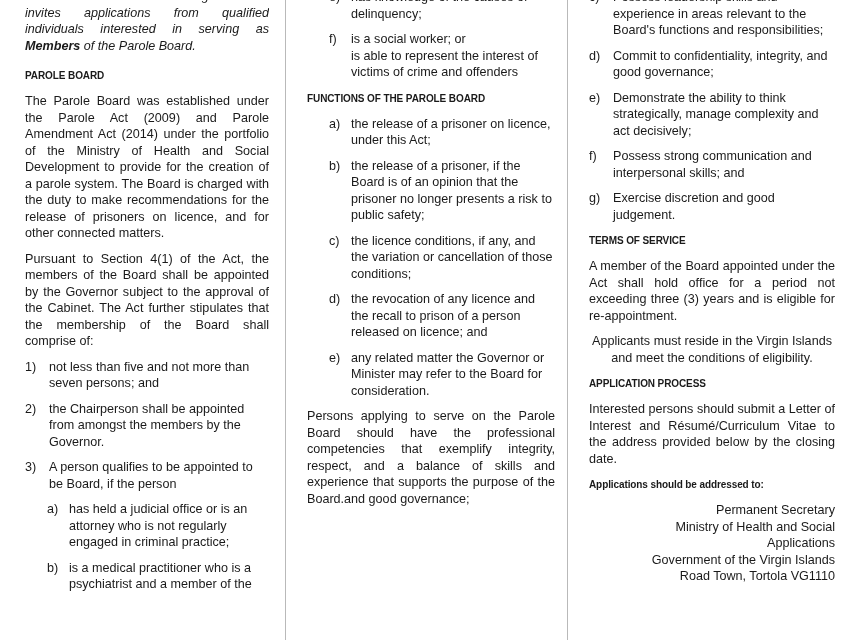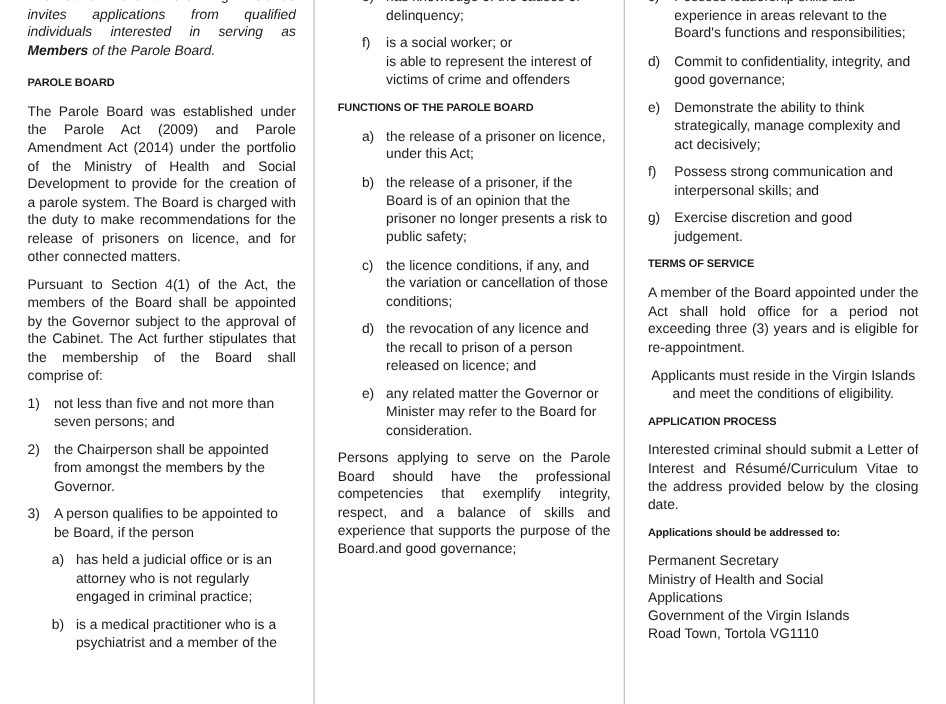--- a/index.html
+++ b/index.html
@@ -88,21 +88,21 @@
     flex: 1 1 auto;
     text-align: left;
   }
   .li.lvl2 { padding-left: 22px; }
   .li.lvl2 .mk { width: 22px; }
 
   .addr {
     font-size: 12.6px;
     line-height: 16.5px;
     margin: 0;
-    text-align: left;
+    text-align: right;
   }
   strong { font-weight: normal; }
 </style>
 </head>
 <body>
 
 <div class="page">
 
   <div class="rule rule-1"></div>
   <div class="rule rule-2"></div>
@@ -211,21 +211,21 @@
       </div>
 
       <h2>TERMS OF SERVICE</h2>
 
       <p><span>A member of the Board appointed under </span><strong>the Act shall hold office for a period not</strong><span> exceeding three (3) years and is eligible for re-appointment.</span></p>
 
       <p class="noj">Applicants must reside in the Virgin Islands and meet the conditions of eligibility.</p>
 
       <h2>APPLICATION PROCESS</h2>
 
-      <p><span>Interested criminal should submit a </span><strong>Letter of Interest and Résumé/Curriculum Vitae</strong><span> to the address provided below by the closing date.</span></p>
+      <p><span>Interested persons should submit a </span><strong>Letter of Interest and Résumé/Curriculum Vitae</strong><span> to the address provided below by the closing date.</span></p>
 
       <h2>Applications should be addressed to:</h2>
 
       <p class="addr">Permanent Secretary</p>
       <p class="addr">Ministry of Health and Social</p>
       <p class="addr">Applications</p>
       <p class="addr">Government of the Virgin Islands</p>
       <p class="addr">Road Town, Tortola VG1110</p>
 
     </div>

